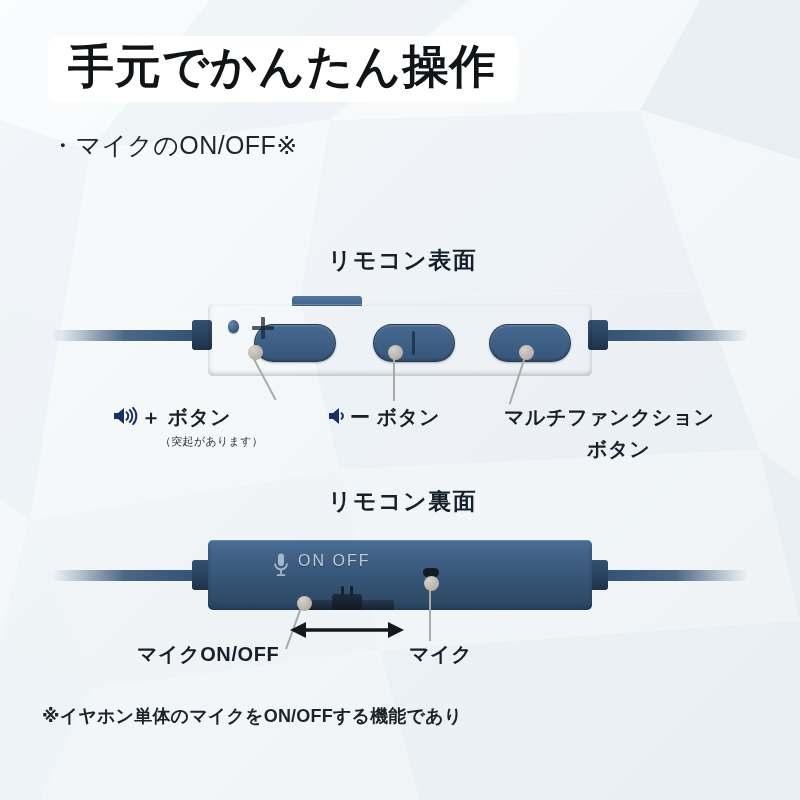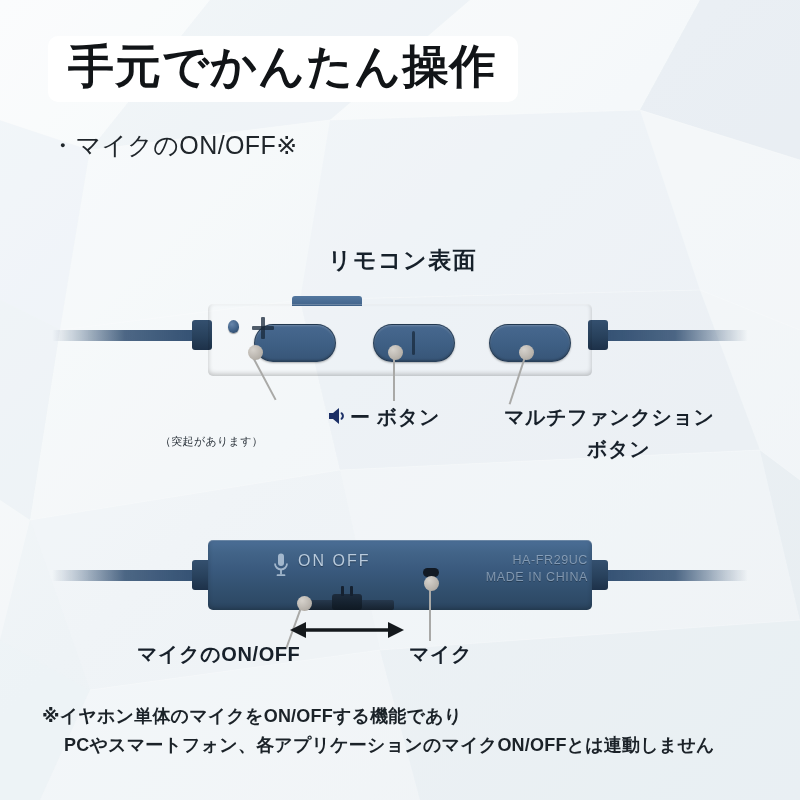--- a/index.html
+++ b/index.html
@@ -439,74 +439,78 @@
 
   <div class="callout-dot" style="left:248px; top:345px;"></div>
   <div class="leader" style="left:254px; top:357px; width:48px; height:1.6px; transform:rotate(62deg);"></div>
 
   <div class="callout-dot" style="left:388px; top:345px;"></div>
   <div class="leader" style="left:395px; top:357px; width:44px; height:1.6px; transform:rotate(90deg);"></div>
 
   <div class="callout-dot" style="left:519px; top:345px;"></div>
   <div class="leader" style="left:526px; top:357px; width:50px; height:1.6px; transform:rotate(108deg);"></div>
 
+  <div class="callout-label" style="left:112px; top:404px;">
+    <svg class="speaker-ico" width="26" height="22" viewBox="0 0 26 22">
+      <path d="M2 8 h4 L12 3 v16 L6 14 H2 Z" fill="#1b2f66"></path>
+      <path d="M14.5 7.2 a5 5 0 0 1 0 7.6" stroke="#1b2f66" stroke-width="2" fill="none" stroke-linecap="round"></path>
+      <path d="M17.8 5 a8.4 8.4 0 0 1 0 12" stroke="#1b2f66" stroke-width="2" fill="none" stroke-linecap="round"></path>
+      <path d="M21.1 2.9 a11.8 11.8 0 0 1 0 16.2" stroke="#1b2f66" stroke-width="2" fill="none" stroke-linecap="round"></path>
+    </svg><span>＋ ボタン</span>
+  </div>
   <div class="callout-sub" style="left:160px; top:434px;">（突起があります）</div>
 
   <div class="callout-label" style="left:327px; top:404px;">
     <svg class="speaker-ico" width="20" height="22" viewBox="0 0 20 22">
       <path d="M2 8 h4 L12 3 v16 L6 14 H2 Z" fill="#1b2f66"></path>
       <path d="M14.6 8.2 a3.6 3.6 0 0 1 0 5.6" stroke="#1b2f66" stroke-width="2" fill="none" stroke-linecap="round"></path>
     </svg><span>ー ボタン</span>
   </div>
 
   <div class="callout-label" style="left:504px; top:404px;">マルチファンクション</div>
   <div class="callout-label" style="left:587px; top:436px;">ボタン</div>
 
+  <div class="section-heading" id="heading-back">リモコン裏面</div>
 
   <div class="device-wrap" id="back-wrap">
     <div class="cable cable-left"></div>
     <div class="cable cable-right"></div>
     <div class="collar collar-left"></div>
     <div class="collar collar-right"></div>
     <div class="body-shell" id="back-body"></div>
   </div>
 
   <svg class="mic-icon-back" width="18" height="26" viewBox="0 0 18 26">
     <rect x="6" y="1.5" width="6" height="12.5" rx="3" fill="#b9cbdd"></rect>
     <path d="M3 11.5 a6 6 0 0 0 12 0" stroke="#b9cbdd" stroke-width="1.8" fill="none"></path>
     <rect x="8.1" y="17.5" width="1.8" height="5" fill="#b9cbdd"></rect>
     <rect x="4.6" y="22.3" width="8.8" height="1.8" rx="0.9" fill="#b9cbdd"></rect>
   </svg>
   <div class="onoff-text">ON OFF</div>
 
-  <div class="engrave">
-    <div>HA-FR29UC</div>
-    <div>MADE IN CHINA</div>
-  </div>
 
   <div class="mic-hole"></div>
 
   <div class="slider-switch">
     <div class="slider-base"></div>
     <div class="slider-knob"></div>
   </div>
 
   <div class="callout-dot" style="left:297px; top:596px;"></div>
   <div class="leader" style="left:302px; top:608px; width:44px; height:1.6px; transform:rotate(110deg);"></div>
 
   <div class="callout-dot" style="left:424px; top:576px;"></div>
   <div class="leader" style="left:431px; top:589px; width:52px; height:1.6px; transform:rotate(90deg);"></div>
 
   <svg class="dbl-arrow" style="left:288px; top:620px;" width="118" height="20" viewBox="0 0 118 20">
     <line x1="16" y1="10" x2="102" y2="10" stroke="#14181c" stroke-width="3.4"></line>
     <polygon points="2,10 18,2 18,18" fill="#14181c"></polygon>
     <polygon points="116,10 100,2 100,18" fill="#14181c"></polygon>
   </svg>
 
-  <div class="callout-label" style="left:137px; top:641px;">マイクのON/OFF</div>
+  <div class="callout-label" style="left:137px; top:641px;">マイクON/OFF</div>
   <div class="callout-label" style="left:409px; top:641px;">マイク</div>
 
   <div class="footnote">
     <div class="footnote-line">※イヤホン単体のマイクをON/OFFする機能であり</div>
-    <div class="footnote-line indent">PCやスマートフォン、各アプリケーションのマイクON/OFFとは連動しません</div>
   </div>
 
 </div>
 
 </body></html>

